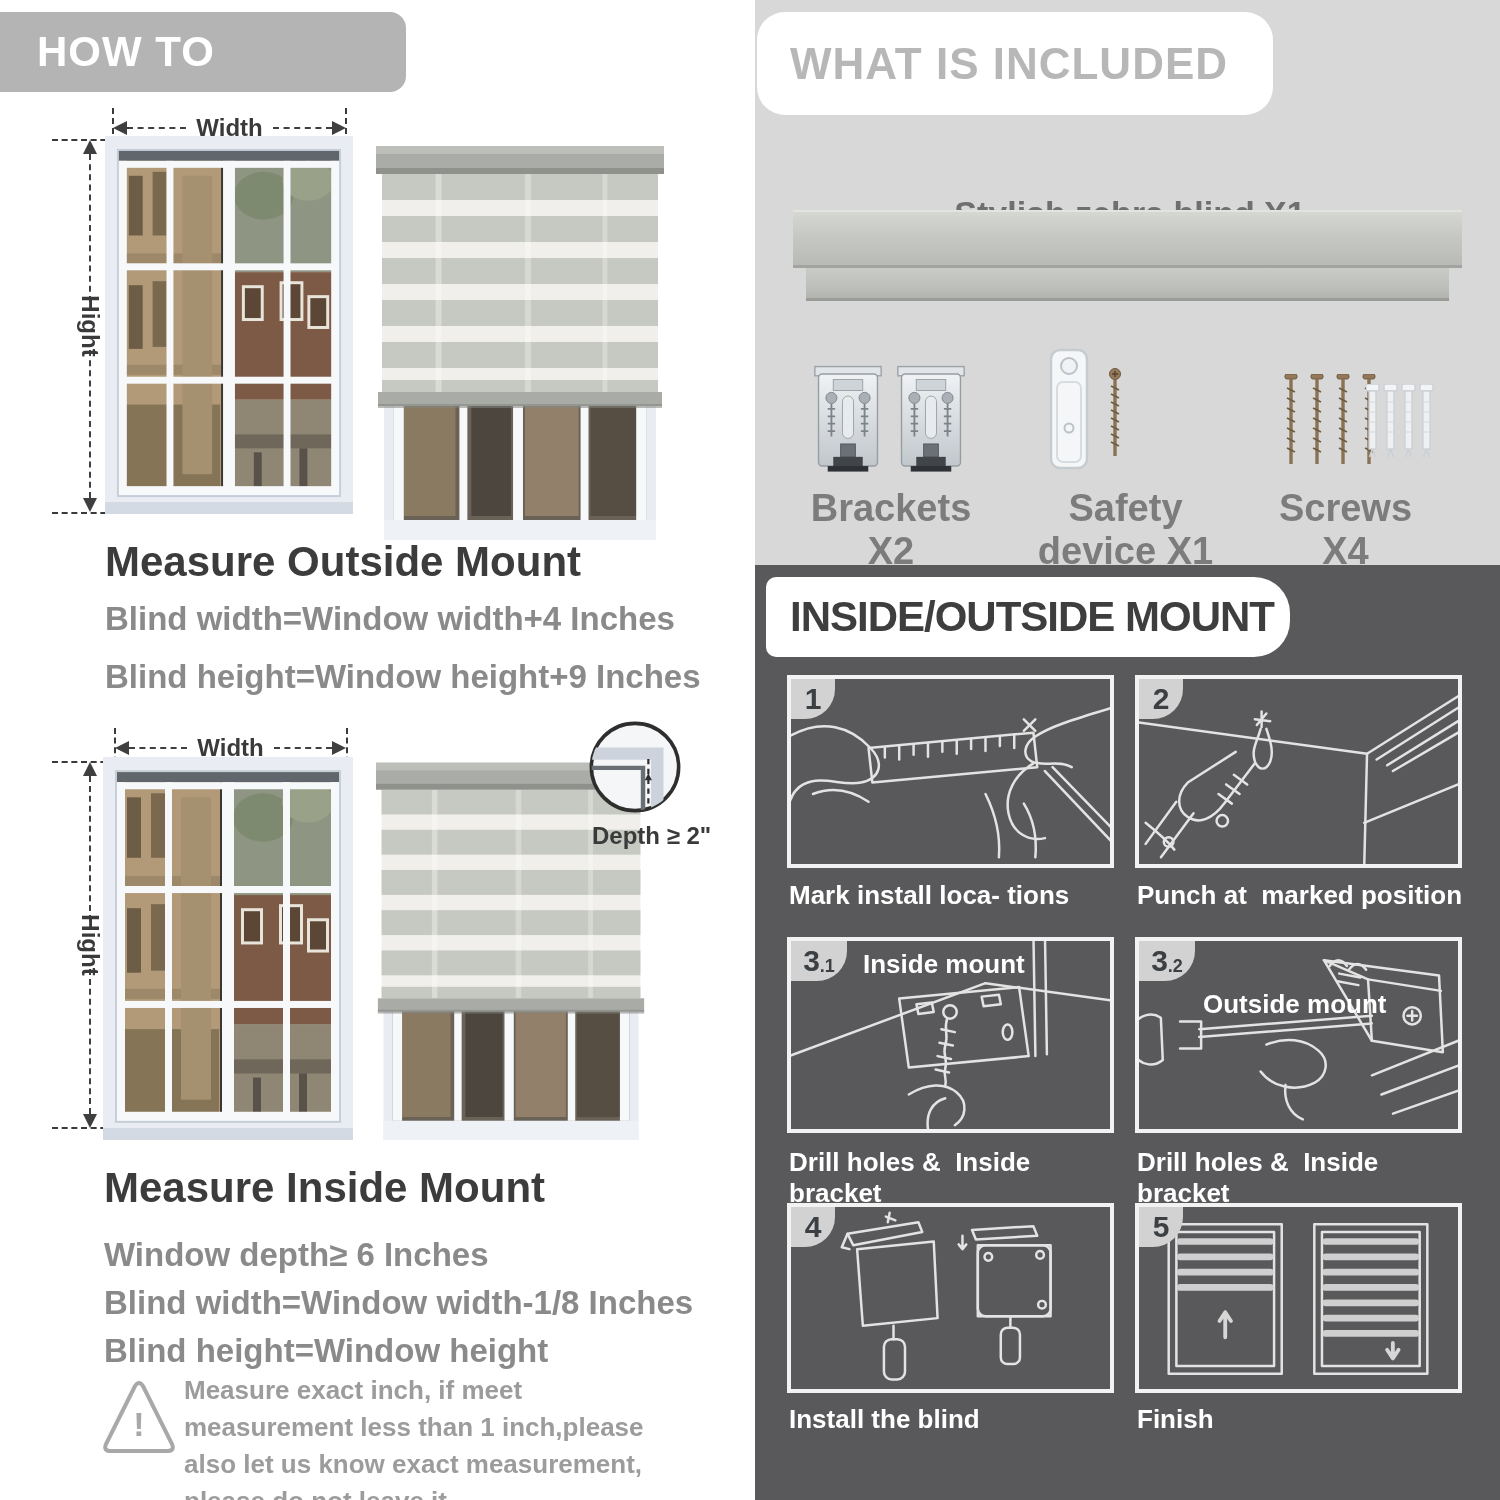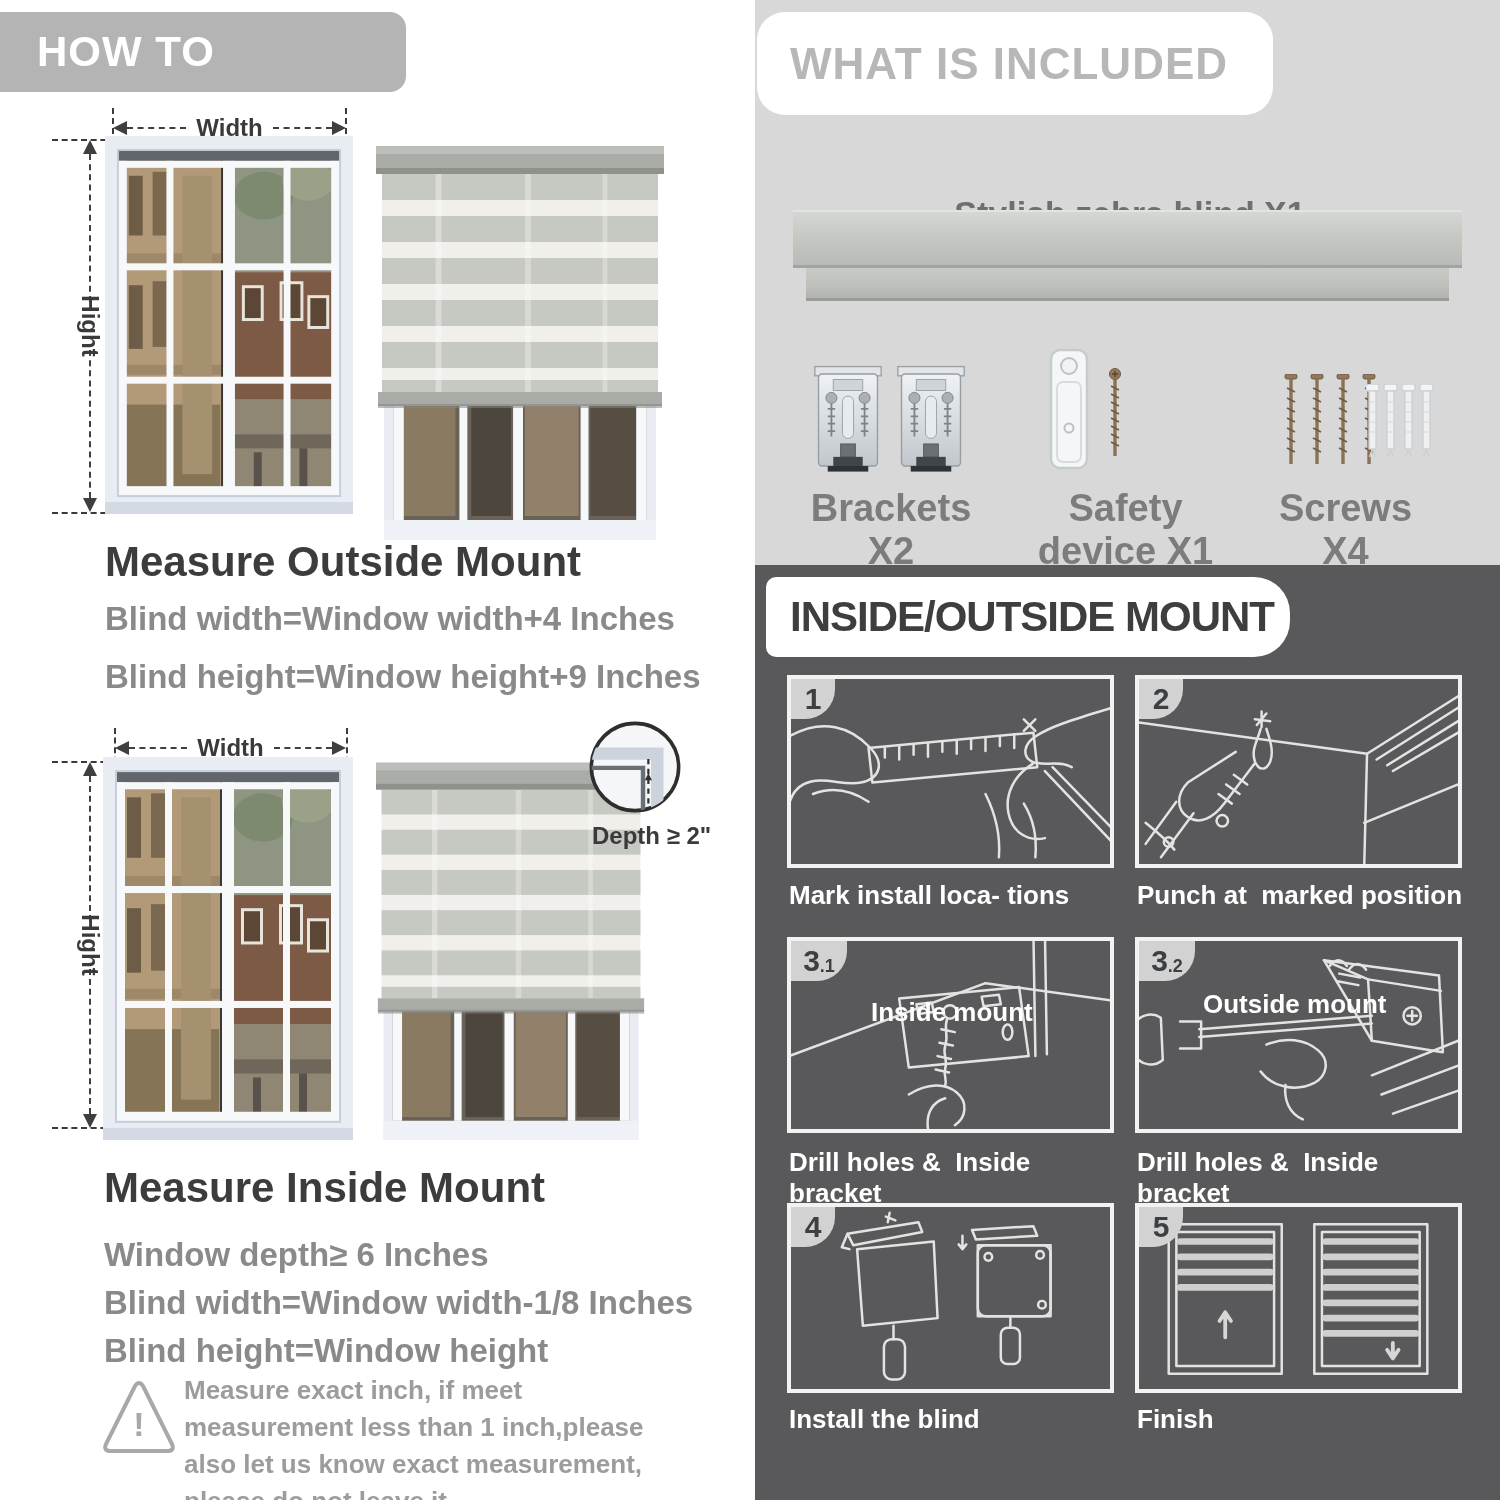--- a/index.html
+++ b/index.html
@@ -499,21 +499,21 @@
       <circle cx="163" cy="74" r="7"></circle>
       <path d="M160,81 c-4,12 2,16 -2,28 c-3,10 3,14 0,24 c-2,8 2,10 0,18"></path>
       <path d="M154,92 l14,3 M152,106 l14,3 M150,120 l14,3 M148,134 l14,3"></path>
       <path d="M120,160 C140,148 158,148 170,158 C182,168 180,184 168,192"></path>
       <path d="M140,196 C138,180 144,168 158,164"></path>
     </svg>
     <div class="badge" style="width:56px;">
       <span>3</span>
         <span class="sub">.1</span>
     </div>
-    <div class="ftitle" style="left:80px;margin-top:48px;">Inside mount</div>
+    <div class="ftitle" style="left:72px;">Inside mount</div>
   </div>
   <div class="abs cap" style="left:789px;top:1147px;width:327px;">Drill holes &amp;  Inside bracket</div>
 
   <div class="abs stepframe" style="left:1135px;top:937px;width:327px;height:196px;">
     <svg class="lineart" viewBox="0 0 327 196" fill="none" stroke="#e3e3e3" stroke-width="2.6" stroke-linecap="round" stroke-linejoin="round">
       <path d="M190,20 L310,36 L314,116 L240,104 Z"></path>
       <path d="M190,20 L236,40 L240,104"></path>
       <path d="M236,40 L312,52"></path>
       <path d="M196,26 c6,-8 12,-8 18,0 M216,30 c6,-8 12,-8 18,0"></path>
       <path d="M206,34 l22,4 M204,42 l22,4"></path>

